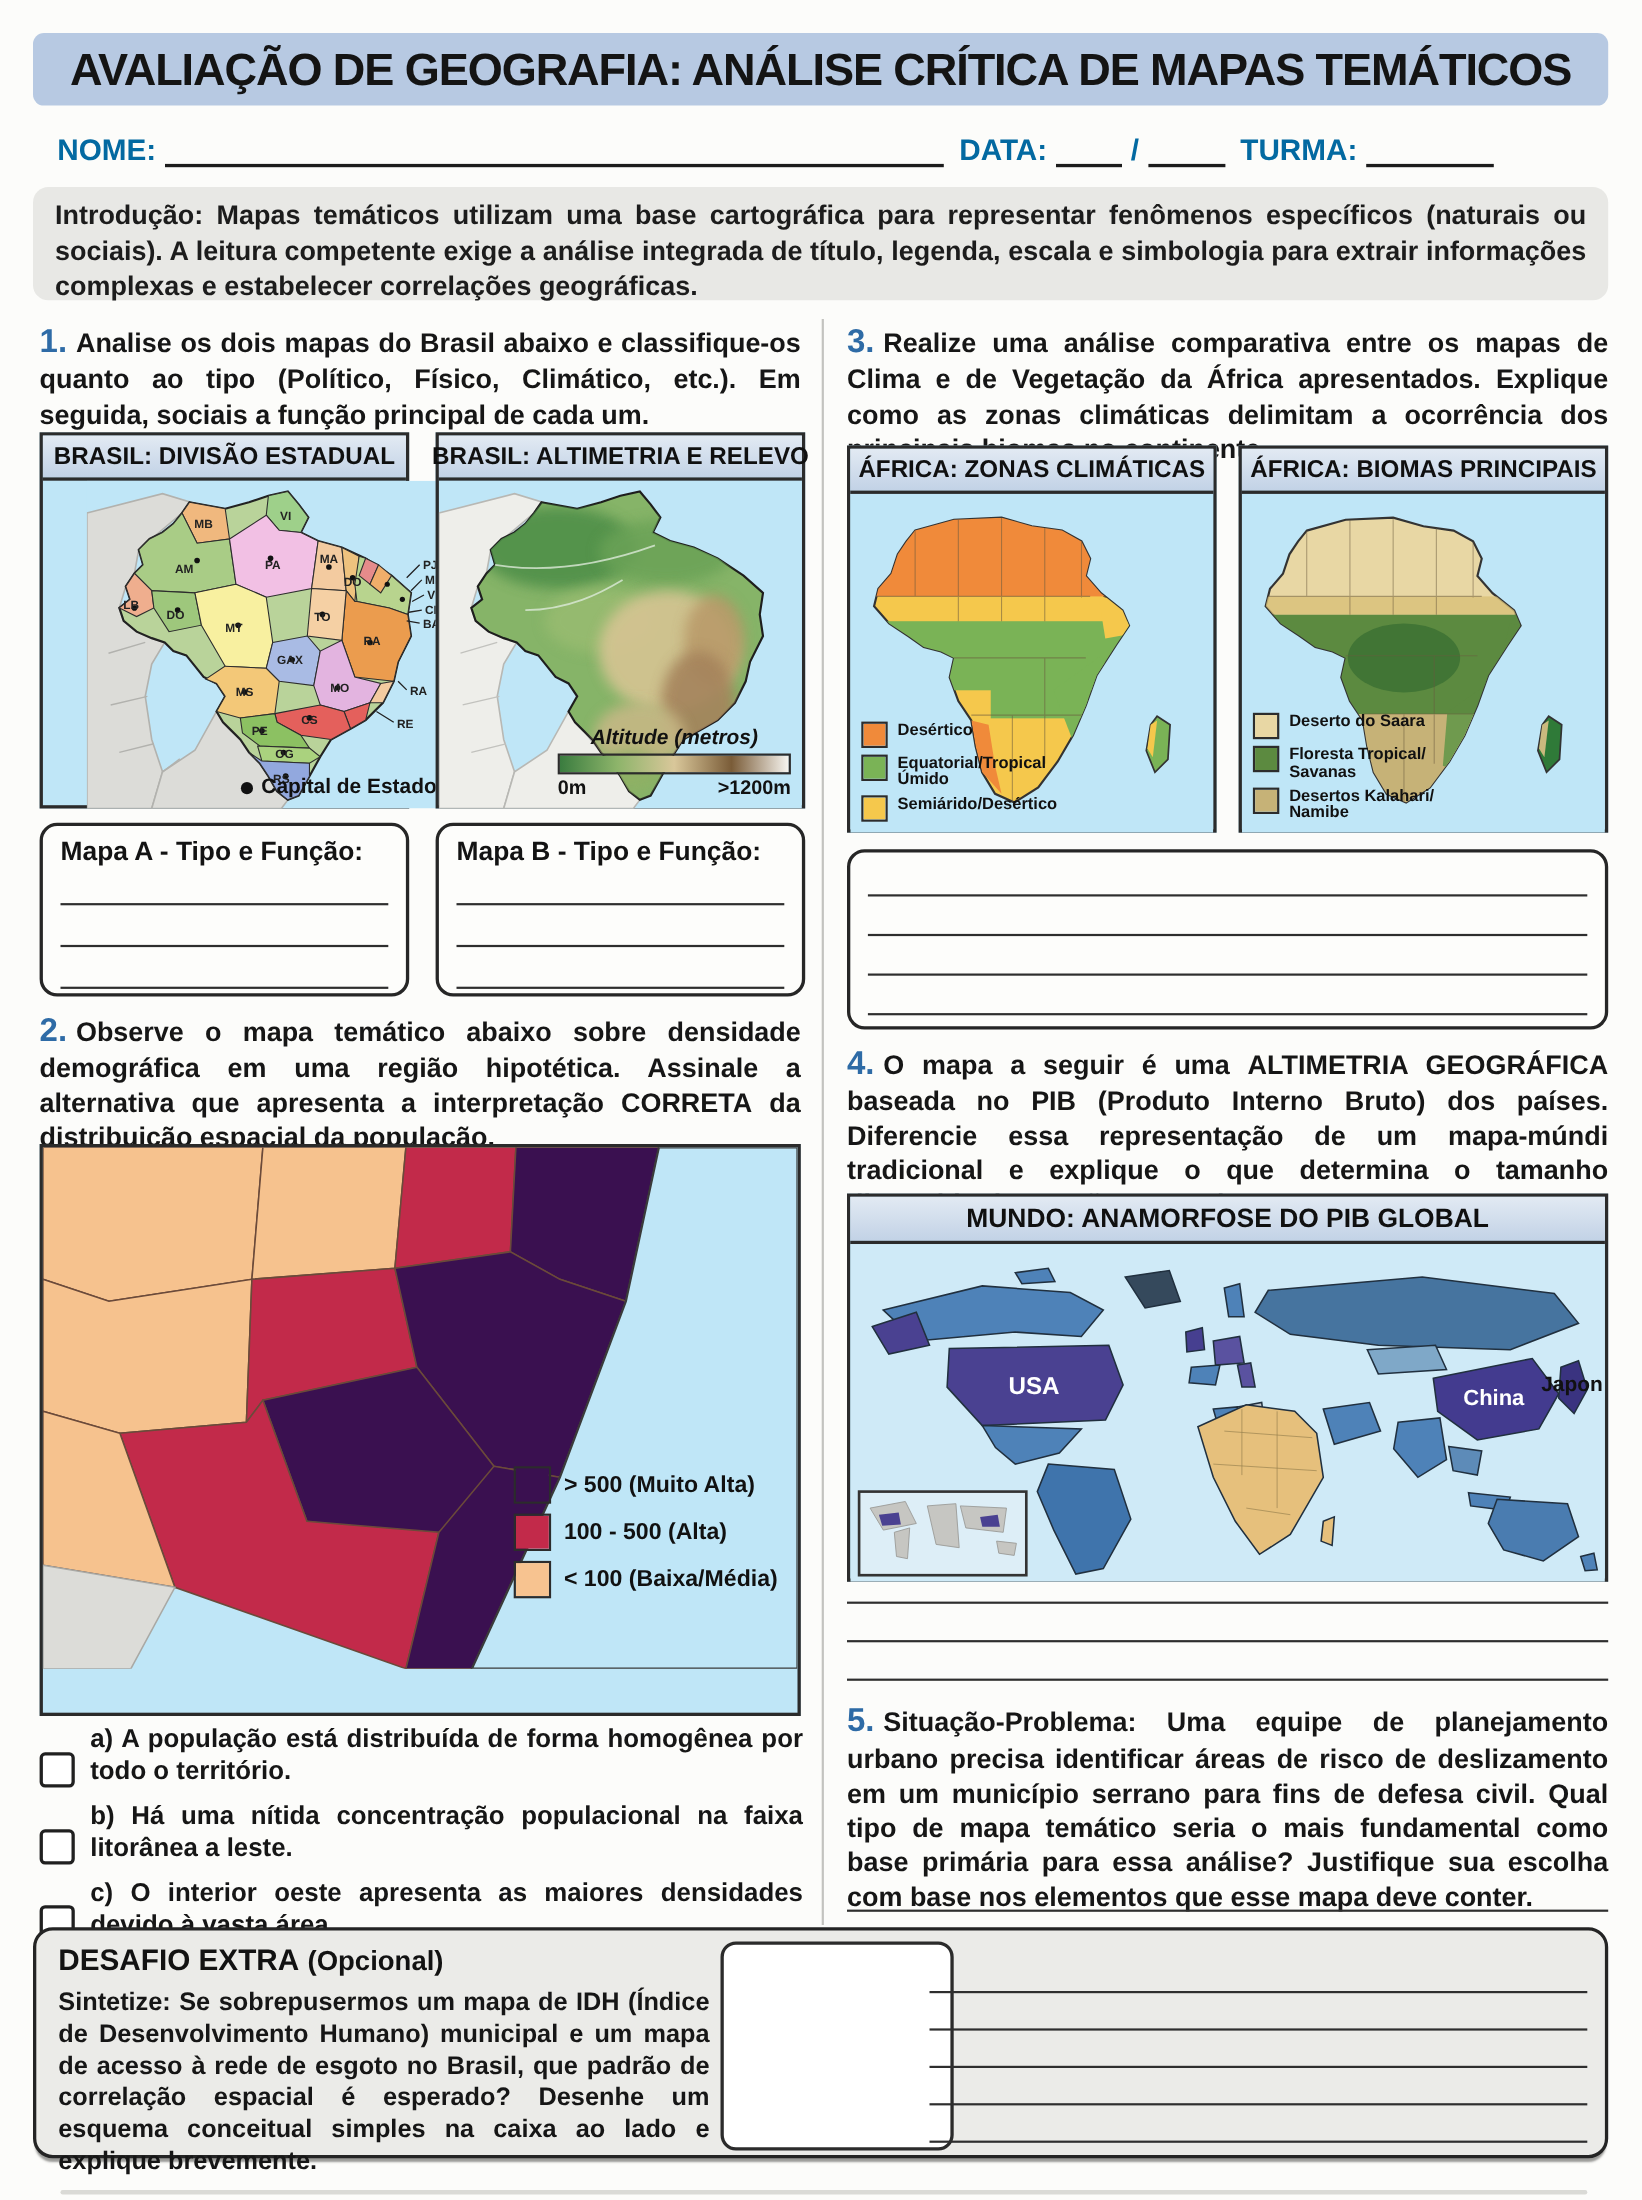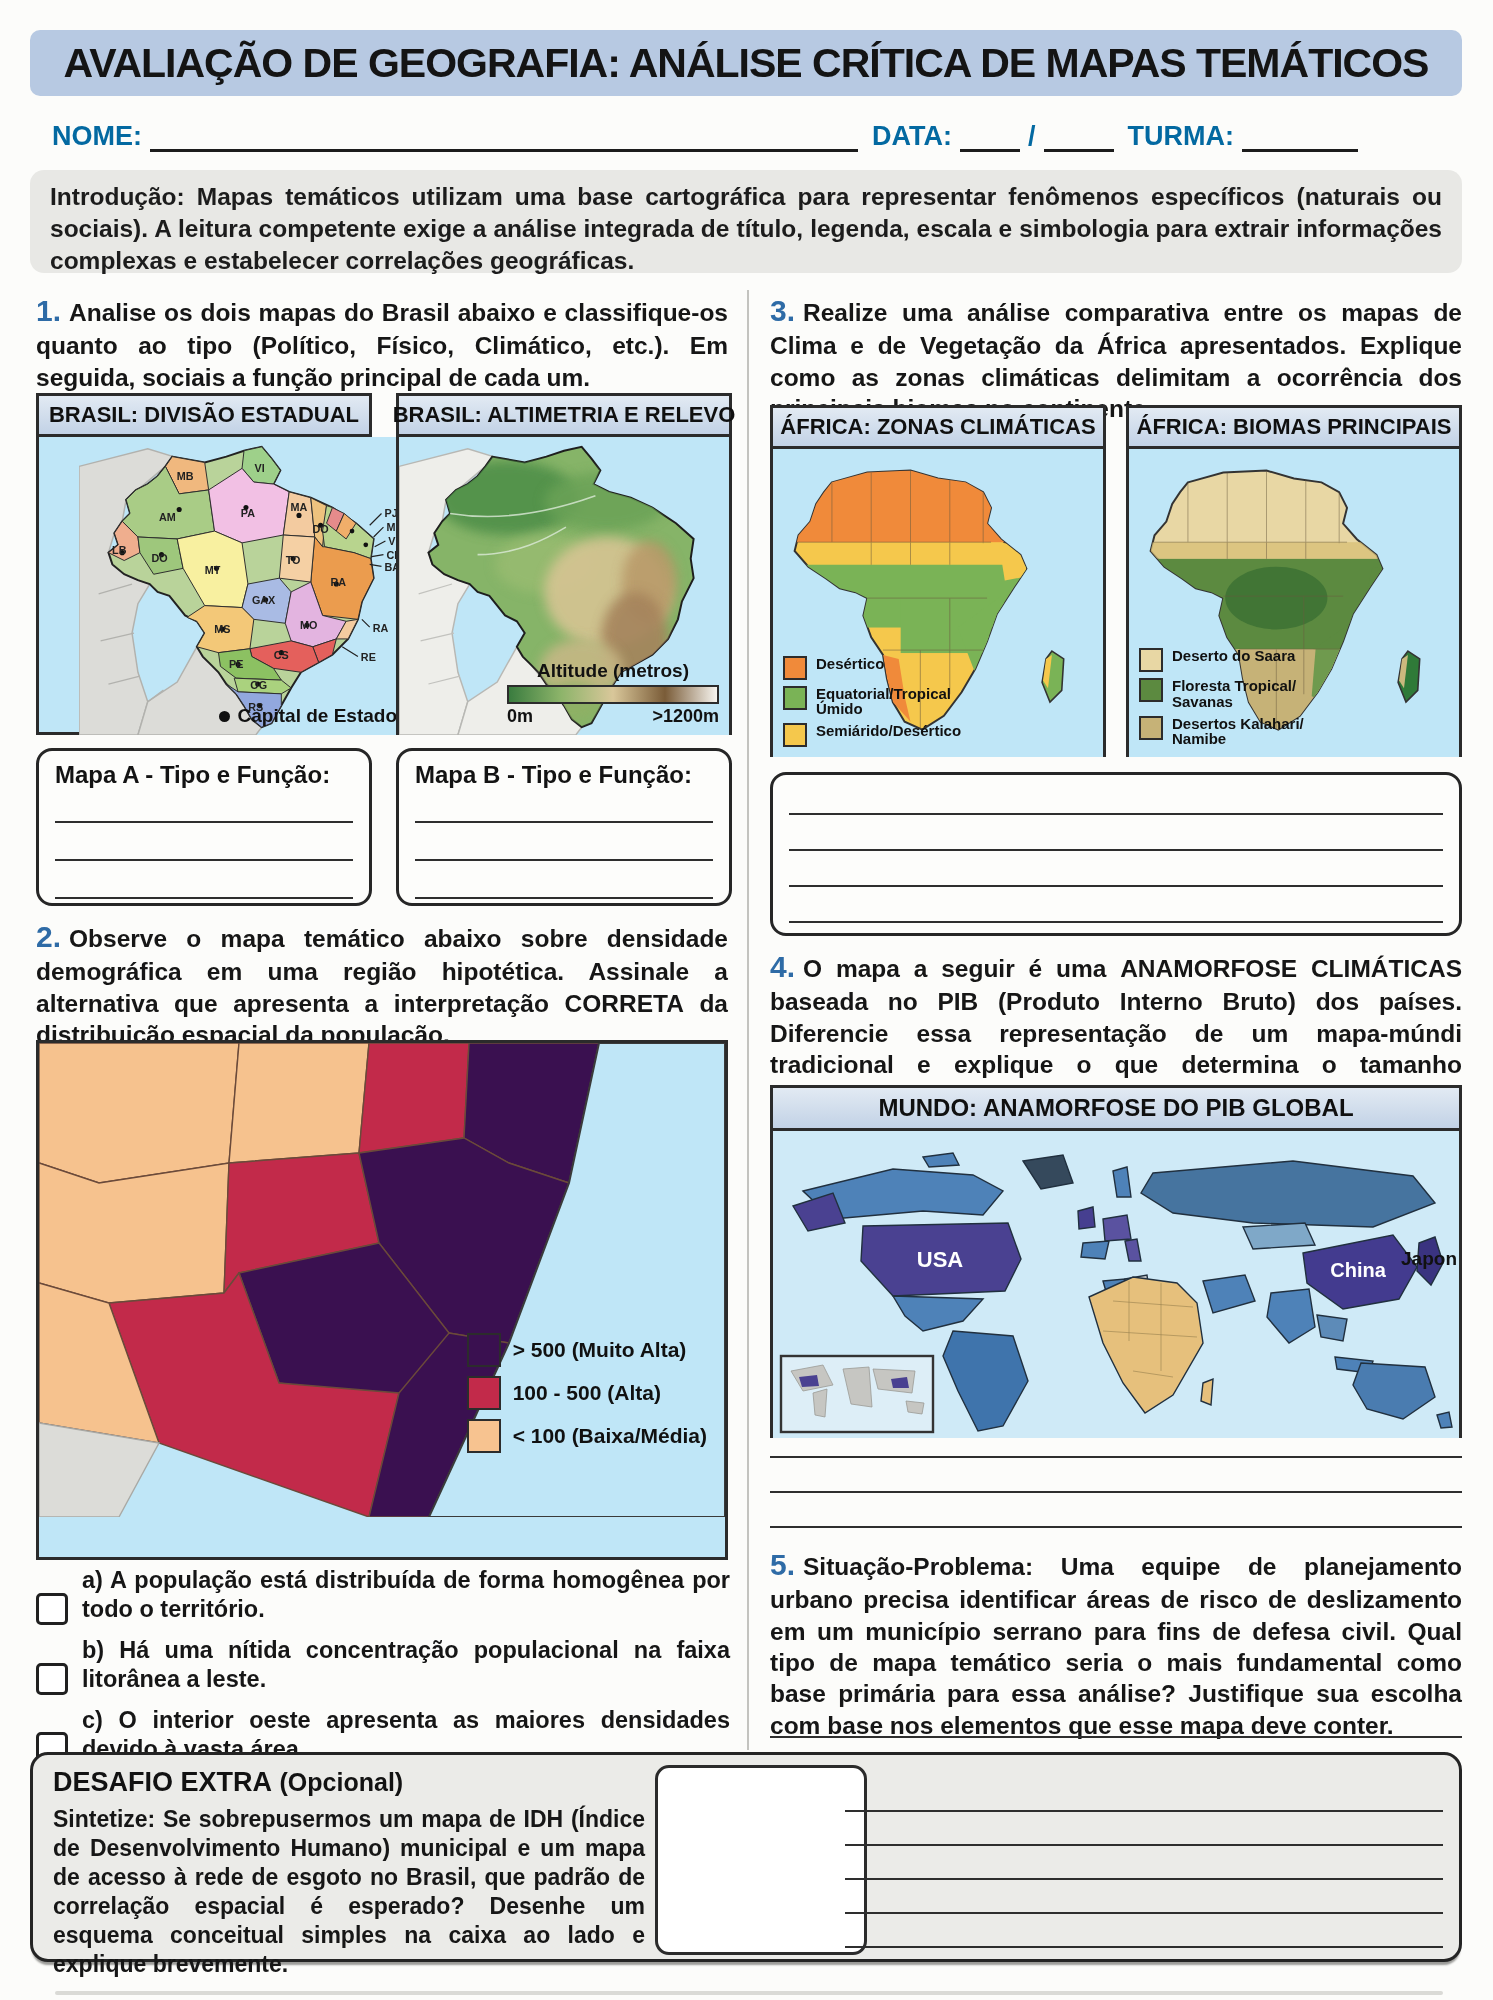--- a/index.html
+++ b/index.html
@@ -39,21 +39,21 @@
 
   .opt { display:flex; gap:14px; margin-bottom:11px; align-items:flex-end; }
   .chk { width:26px; height:26px; border:3px solid #202020; border-radius:5px; background:#ffffff; flex:none; margin-top:3px; }
   .opt .txt { font-size:23.5px; font-weight:700; line-height:1.25; text-align:justify; color:#161616; }
 
   
   .cap-legend { position:absolute; right:12px; bottom:8px; display:flex; align-items:center; gap:8px;
                 font-weight:800; font-size:19px; color:#111; }
   .capdot { width:11px; height:11px; border-radius:50%; background:#111; }
   .relief-legend { position:absolute; right:10px; bottom:8px; width:212px; font-weight:800; color:#111; }
-  .relief-legend .rt { font-size:19px; text-align:center; margin-bottom:3px; }
+  .relief-legend .rt { font-size:19px; text-align:center; margin-bottom:3px;font-style:italic; }
   .relief-bar { height:15px; border:2px solid #2c2c2c;
                 background:linear-gradient(to right,#3a7c3f,#8db46a,#d9c79a,#7a5c38,#f7f5f0); }
   .relief-ends { display:flex; justify-content:space-between; font-size:18px; margin-top:2px; }
 
   .dens-legend { position:absolute; right:18px; bottom:64px; display:flex; flex-direction:column; gap:9px; }
   .dens-legend .row { display:flex; align-items:center; gap:12px; font-weight:800; font-size:21px; color:#111; }
   .sw { border:2px solid #2c2c2c; flex:none; }
   .sw svg { display:block; }
 
   .afr-legend { position:absolute; left:10px; bottom:10px; display:flex; flex-direction:column; gap:6px; }
@@ -434,21 +434,21 @@
   </div>
 
   <div class="abs ansbox" style="left:770px; top:772px; width:692px; height:164px;">
     <div class="rule" style="margin-top:28px;"></div>
     <div class="rule" style="margin-top:34px;"></div>
     <div class="rule" style="margin-top:34px;"></div>
     <div class="rule" style="margin-top:34px;"></div>
   </div>
 
   <div class="abs" style="left:770px; top:948px; width:692px;">
-    <p class="qpara"><span class="qnum">4.</span><span>O mapa a seguir é uma </span><b>ANAMORFOSE CLIMÁTICAS</b><span> baseada no PIB (Produto Interno Bruto) dos países. Diferencie essa representação de um mapa-múndi tradicional e explique o que determina o tamanho distorcido das nações nesta imagem.</span></p>
+    <p class="qpara"><span class="qnum">4.</span><span>O mapa a seguir é uma </span><b>ALTIMETRIA GEOGRÁFICA</b><span> baseada no PIB (Produto Interno Bruto) dos países. Diferencie essa representação de um mapa-múndi tradicional e explique o que determina o tamanho distorcido das nações nesta imagem.</span></p>
   </div>
 
   <div class="abs mapbox" style="left:770px; top:1085px; width:692px; height:353px;">
     <div class="maphead" style="height:40px; font-size:24px;">MUNDO: ANAMORFOSE DO PIB GLOBAL</div>
     <div class="mapbody" style="height:307px;">
       <svg viewBox="0 0 686 307" preserveAspectRatio="none">
         <rect x="0" y="0" width="686" height="307" fill="#cfeaf7"></rect>
         <g stroke="#21303f" stroke-width="1.4">
           <polygon points="30,60 120,38 200,44 230,60 210,84 150,80 60,88" fill="#4e82b8"></polygon>
           <polygon points="250,30 290,24 300,52 268,58" fill="#35495c"></polygon>

